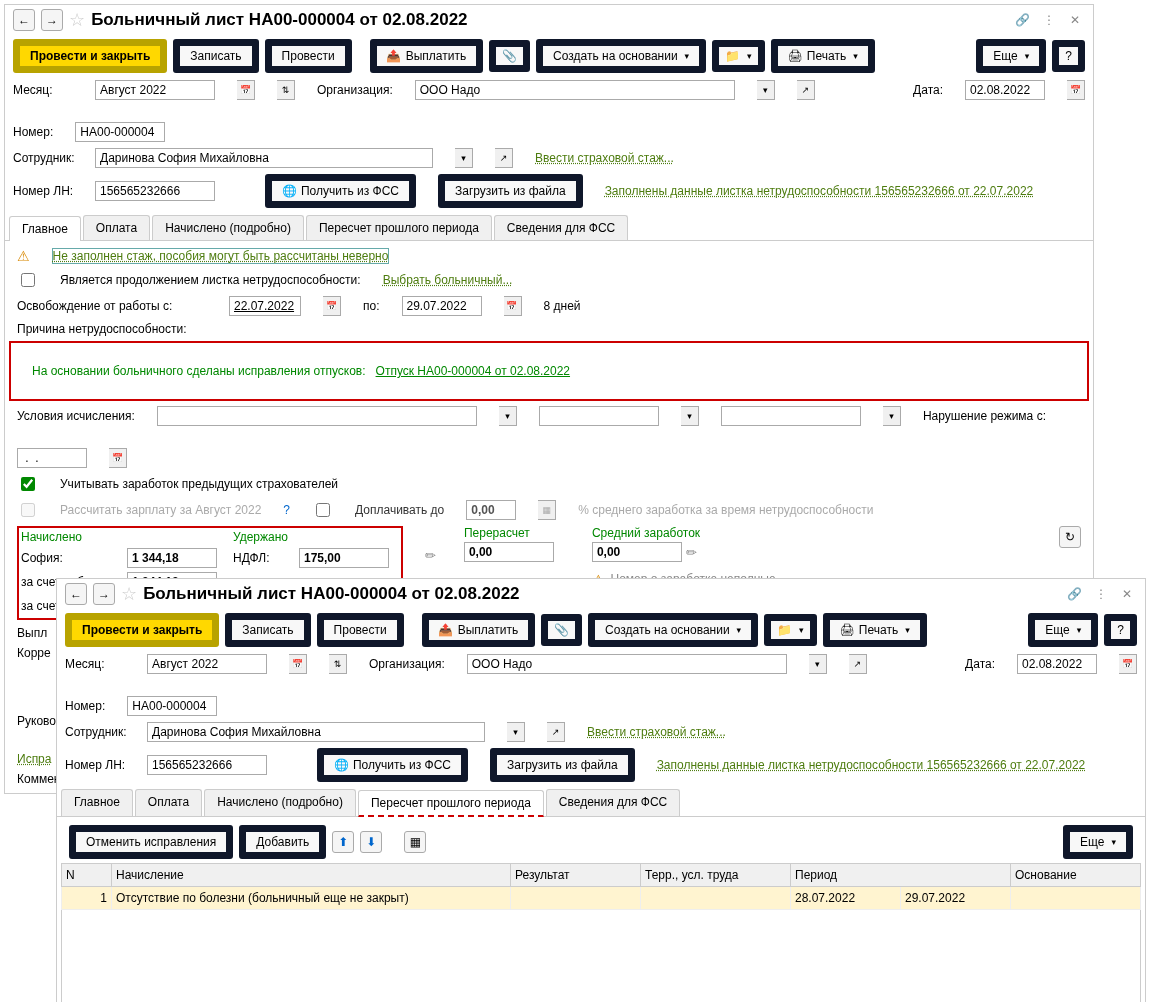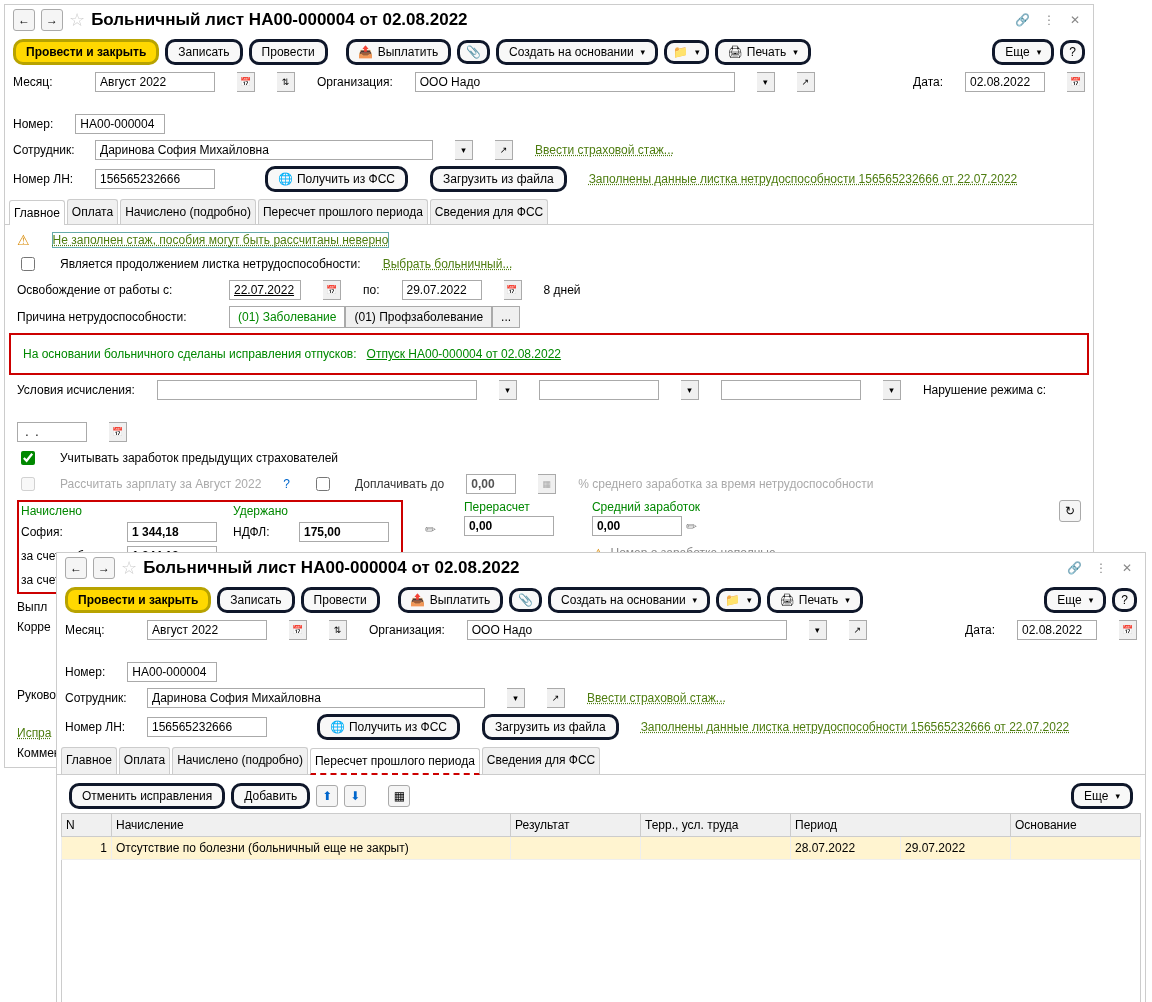--- a/index.html
+++ b/index.html
@@ -5,39 +5,39 @@
 * { box-sizing: border-box; font-family: Arial, sans-serif; font-size: 12px; }
 body { margin: 0; background: #fff; padding: 4px; }
 .win { border: 1px solid #ccc; background: #fff; margin-bottom: 2px; }
 .win2 { margin-left: 52px; margin-top: -218px; position: relative; }
 .titlebar { display: flex; align-items: center; padding: 4px 8px; gap: 6px; }
 .nav-btn { width: 22px; height: 22px; border: 1px solid #aaa; background: #f5f5f5; border-radius: 3px; display: inline-flex; align-items: center; justify-content: center; cursor: pointer; }
 .star { font-size: 18px; color: #ccc; }
 .wtitle { font-size: 17px; font-weight: bold; flex: 1; }
 .ticon { width: 20px; height: 20px; display: inline-flex; align-items: center; justify-content: center; color: #888; cursor: pointer; }
 .toolbar { display: flex; align-items: center; gap: 6px; padding: 4px 8px; flex-wrap: wrap; }
-.btn { border: 3px solid #0f172a; background: #f8f8f8; padding: 3px 10px; border-radius: 10px; cursor: pointer; display: inline-flex; align-items: center; gap: 4px; white-space: nowrap; }
+.btn { border: 7px solid #0f172a; background: #f8f8f8; padding: 3px 10px; border-radius: 3px; cursor: pointer; display: inline-flex; align-items: center; gap: 4px; white-space: nowrap; }
 .btn-yellow { background: #ffd800; border-color: #b8a300; font-weight: bold; }
 .btn-sm { padding: 2px 6px; }
 .btn-dd::after { content: "▾"; font-size: 9px; margin-left: 3px; }
 .spacer { flex: 1; }
 .row { display: flex; align-items: center; gap: 22px; padding: 3px 8px; flex-wrap: wrap; }
 .lbl { white-space: nowrap; }
 .inp { border: 1px solid #aaa; padding: 2px 4px; background: #fff; height: 20px; }
 .inp-btn { width: 18px; height: 20px; border: 1px solid #aaa; border-left: none; background: #f0f0f0; display: inline-flex; align-items: center; justify-content: center; font-size: 9px; cursor: pointer; }
 .link { color: #4d7c0f; text-decoration: underline dotted; cursor: pointer; }
 .link-green { color: #008800; text-decoration: underline; cursor: pointer; }
 .tabs { display: flex; border-bottom: 1px solid #ccc; padding: 0 4px; margin-top: 4px; }
-.tab { padding: 5px 4px; border: 1px solid transparent; border-bottom: none; cursor: pointer; background: #f0f0f0; margin-right: 2px; border-radius: 3px 3px 0 0; border-color: #ccc; }
+.tab { padding: 5px 12px; border: 1px solid transparent; border-bottom: none; cursor: pointer; background: #f0f0f0; margin-right: 2px; border-radius: 3px 3px 0 0; border-color: #ccc; }
 .tab.active { background: #fff; border-color: #ccc; position: relative; top: 1px; }
 .tab.hl { border-bottom: 2px dashed #c00; }
 .warn { color: #d88800; font-size: 14px; }
 .content { padding: 4px; }
 .green-txt { color: #008800; }
-.redbox { border: 2px solid #c00; padding: 12px; margin: 2px 0; }
+.redbox { border: 2px solid #c00; padding: 21px; margin: 2px 0; }
 .redbox2 { border: 2px solid #c00; padding: 2px; display: inline-block; }
 .seg { display: inline-flex; }
 .seg .sbtn { border: 1px solid #aaa; padding: 3px 8px; background: #f0f0f0; cursor: pointer; }
 .seg .sbtn.active { color: #008800; background: #fff; }
 .chk { width: 14px; height: 14px; }
 .num-inp { text-align: left; width: 90px; font-weight: bold; }
 .disabled { color: #aaa; }
 .table { border: 1px solid #ccc; width: 100%; border-collapse: collapse; }
 .table th { background: #f0f0f0; border: 1px solid #ccc; padding: 4px; text-align: left; font-weight: normal; }
 .table td { border: 1px solid #eee; padding: 4px; }
@@ -132,25 +132,20 @@
       <span class="lbl" style="width:190px">Освобождение от работы с:</span>
       <input class="inp" style="width: 72px; text-decoration: underline;" value="22.07.2022">
       <span class="inp-btn">📅</span>
       <span class="lbl">по:</span>
       <input class="inp" style="width: 80px;" value="29.07.2022">
       <span class="inp-btn">📅</span>
       <span>8 дней</span>
     </div>
     <div class="row">
       <span class="lbl" style="width:190px">Причина нетрудоспособности:</span>
-      <span class="seg">
-        <span class="sbtn active">(01) Заболевание</span>
-        <span class="sbtn">(01) Профзаболевание</span>
-        <span class="sbtn">...</span>
-      </span>
     </div>
 
     <div class="redbox">
       <span class="green-txt">На основании больничного сделаны исправления отпусков:</span>
       &nbsp;
       <span class="link-green">Отпуск НА00-000004 от 02.08.2022</span>
     </div>
 
     <div class="row">
       <span class="lbl">Условия исчисления:</span>

